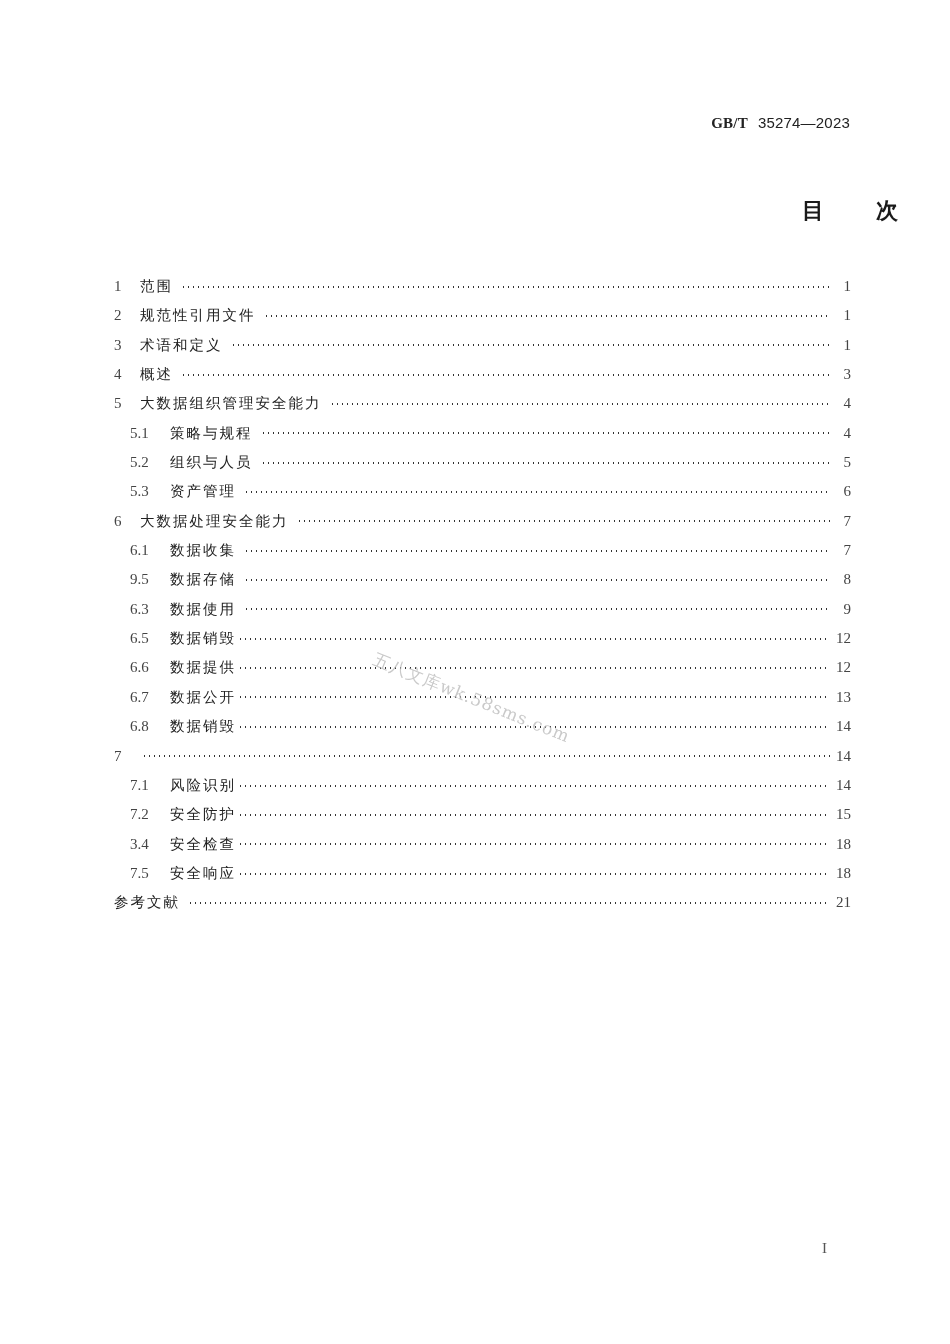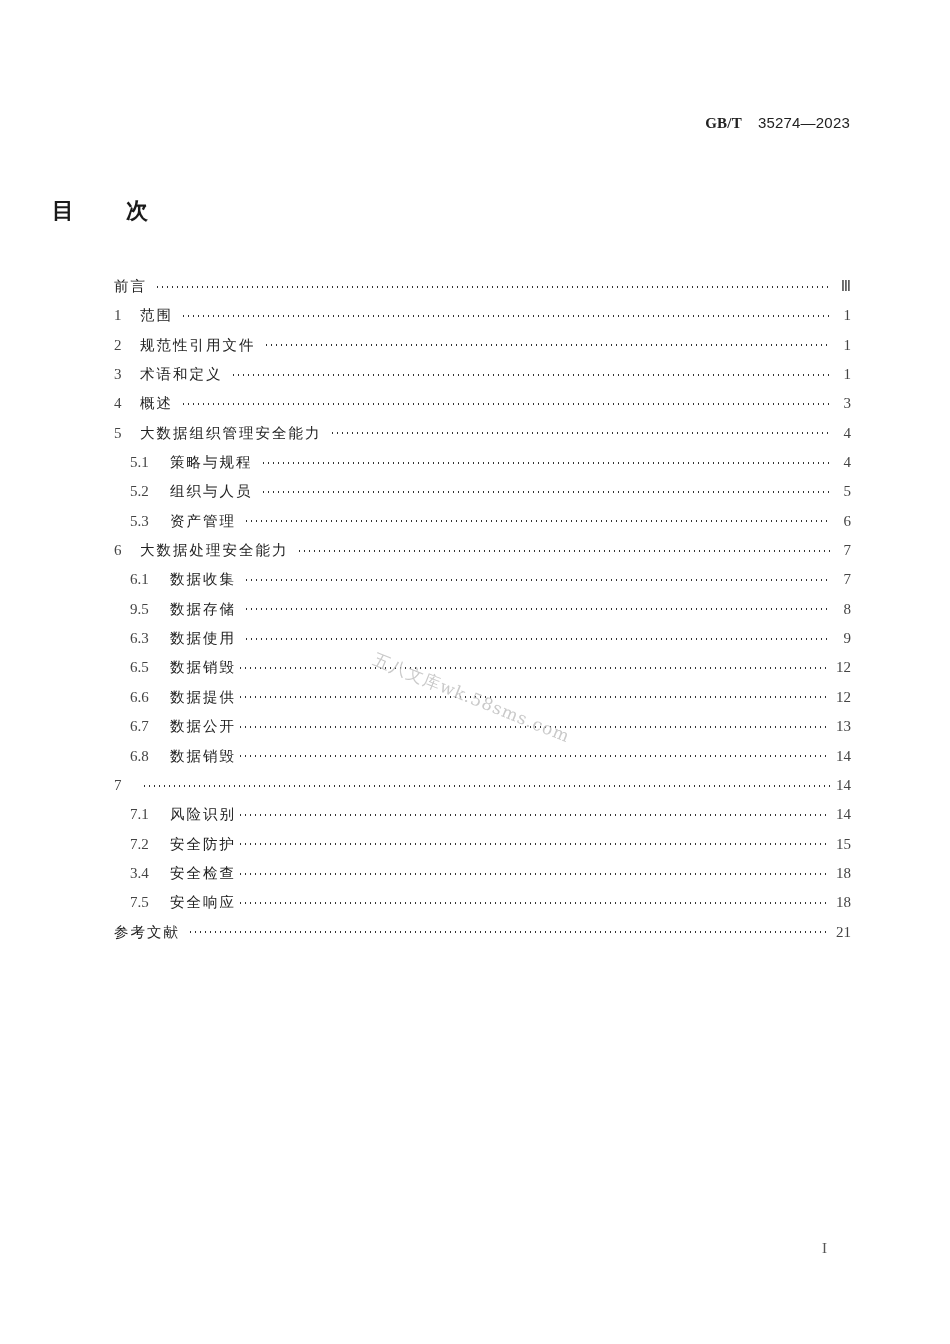--- a/index.html
+++ b/index.html
@@ -20,31 +20,31 @@
       top: 114px;
       right: 100px;
       font-size: 15px;
       color: #222;
       letter-spacing: 0.2px;
       white-space: nowrap;
     }
     .std-code .prefix {
       font-family: "Liberation Serif", serif;
       font-weight: bold;
-      margin-right: 16px;
+      margin-right: 10px;
     }
     .std-code .num {
       font-family: Liberation Sans, sans-serif;
     }
     .toc-title {
       position: absolute;
       top: 196px;
       left: 0;
       width: 950px;
-      text-align: left;
+      text-align: right;
       font-family: "DejaVu Sans", sans-serif;
       font-size: 22px;
       font-weight: bold;
       color: #1a1a1a;
       letter-spacing: 52px;
       padding-left: 52px;
       box-sizing: border-box;
     }
     .toc {
       position: absolute;
@@ -120,25 +120,20 @@
 <body>
 
 <div class="std-code">
   <span class="prefix">GB/T</span><span class="num">35274—2023</span>
 </div>
 
 <div class="toc-title">目次</div>
 
 <div class="toc" id="toc">
     <div class="toc-row level-1">
-      <span class="label">前言</span>
-      <span class="leader"></span>
-      <span class="page">Ⅲ</span>
-    </div>
-    <div class="toc-row level-1">
       <span class="num">1</span>
       <span class="label">范围</span>
       <span class="leader"></span>
       <span class="page">1</span>
     </div>
     <div class="toc-row level-1">
       <span class="num">2</span>
       <span class="label">规范性引用文件</span>
       <span class="leader"></span>
       <span class="page">1</span>

